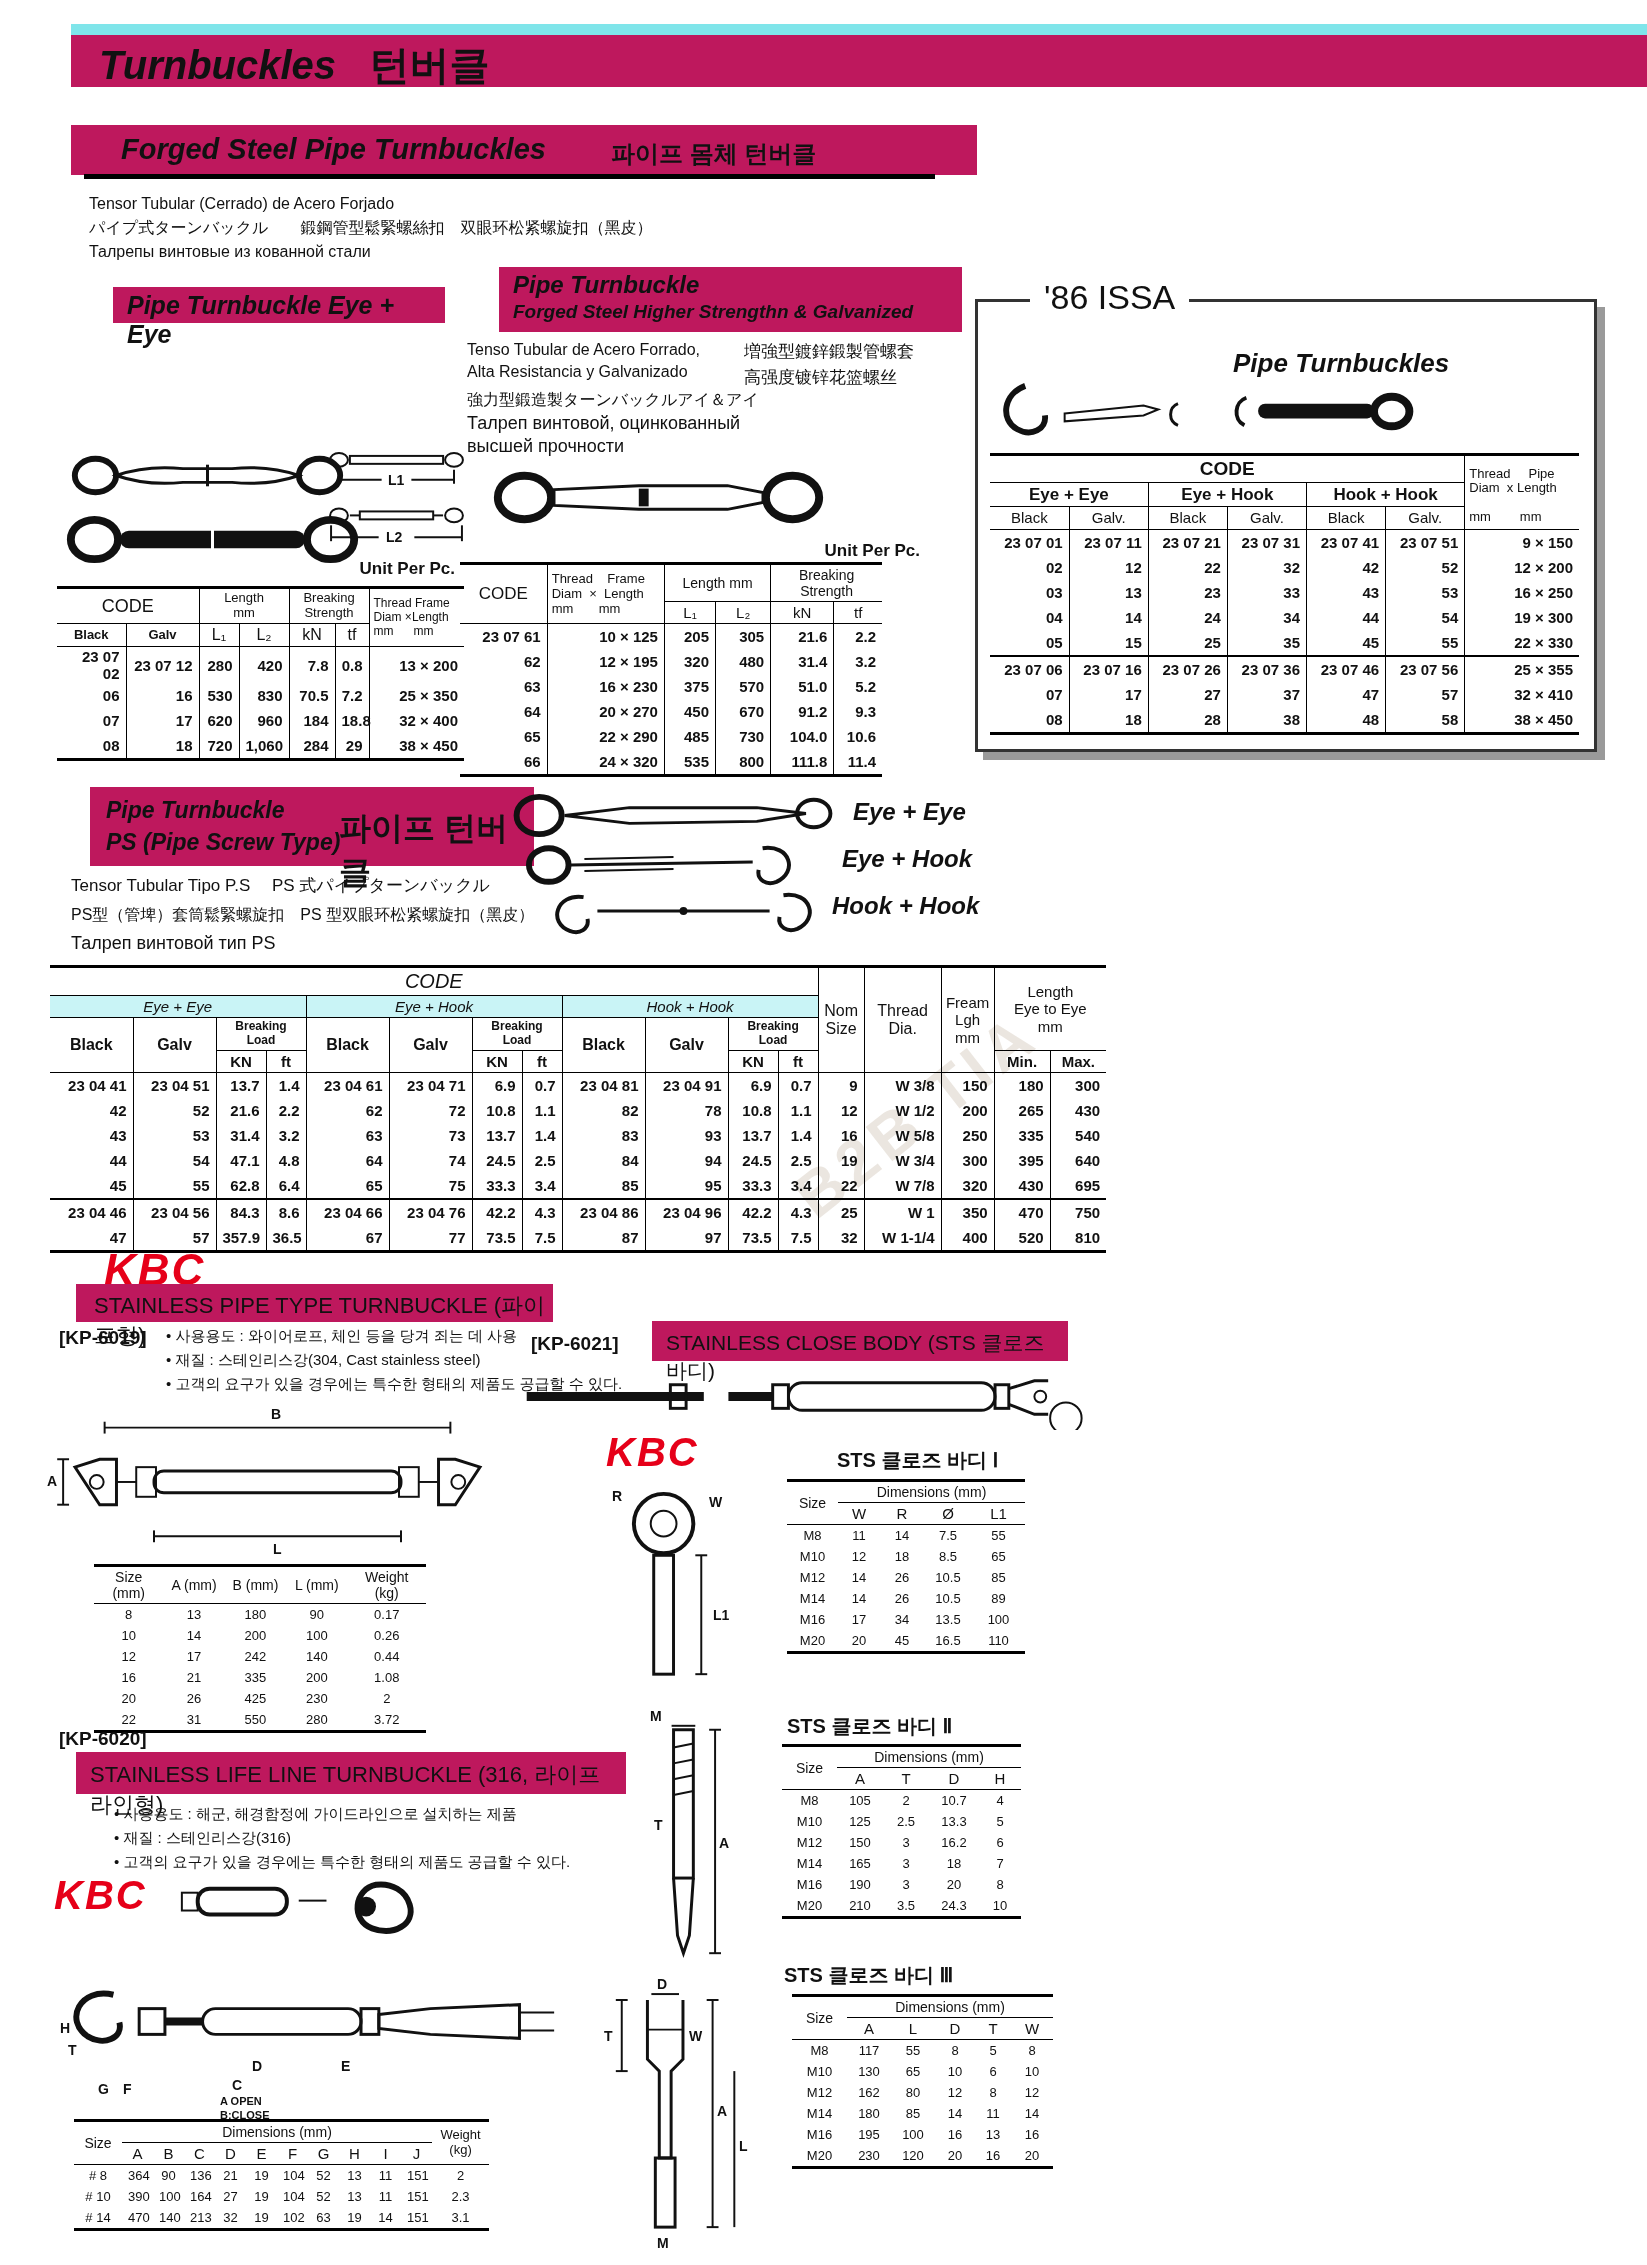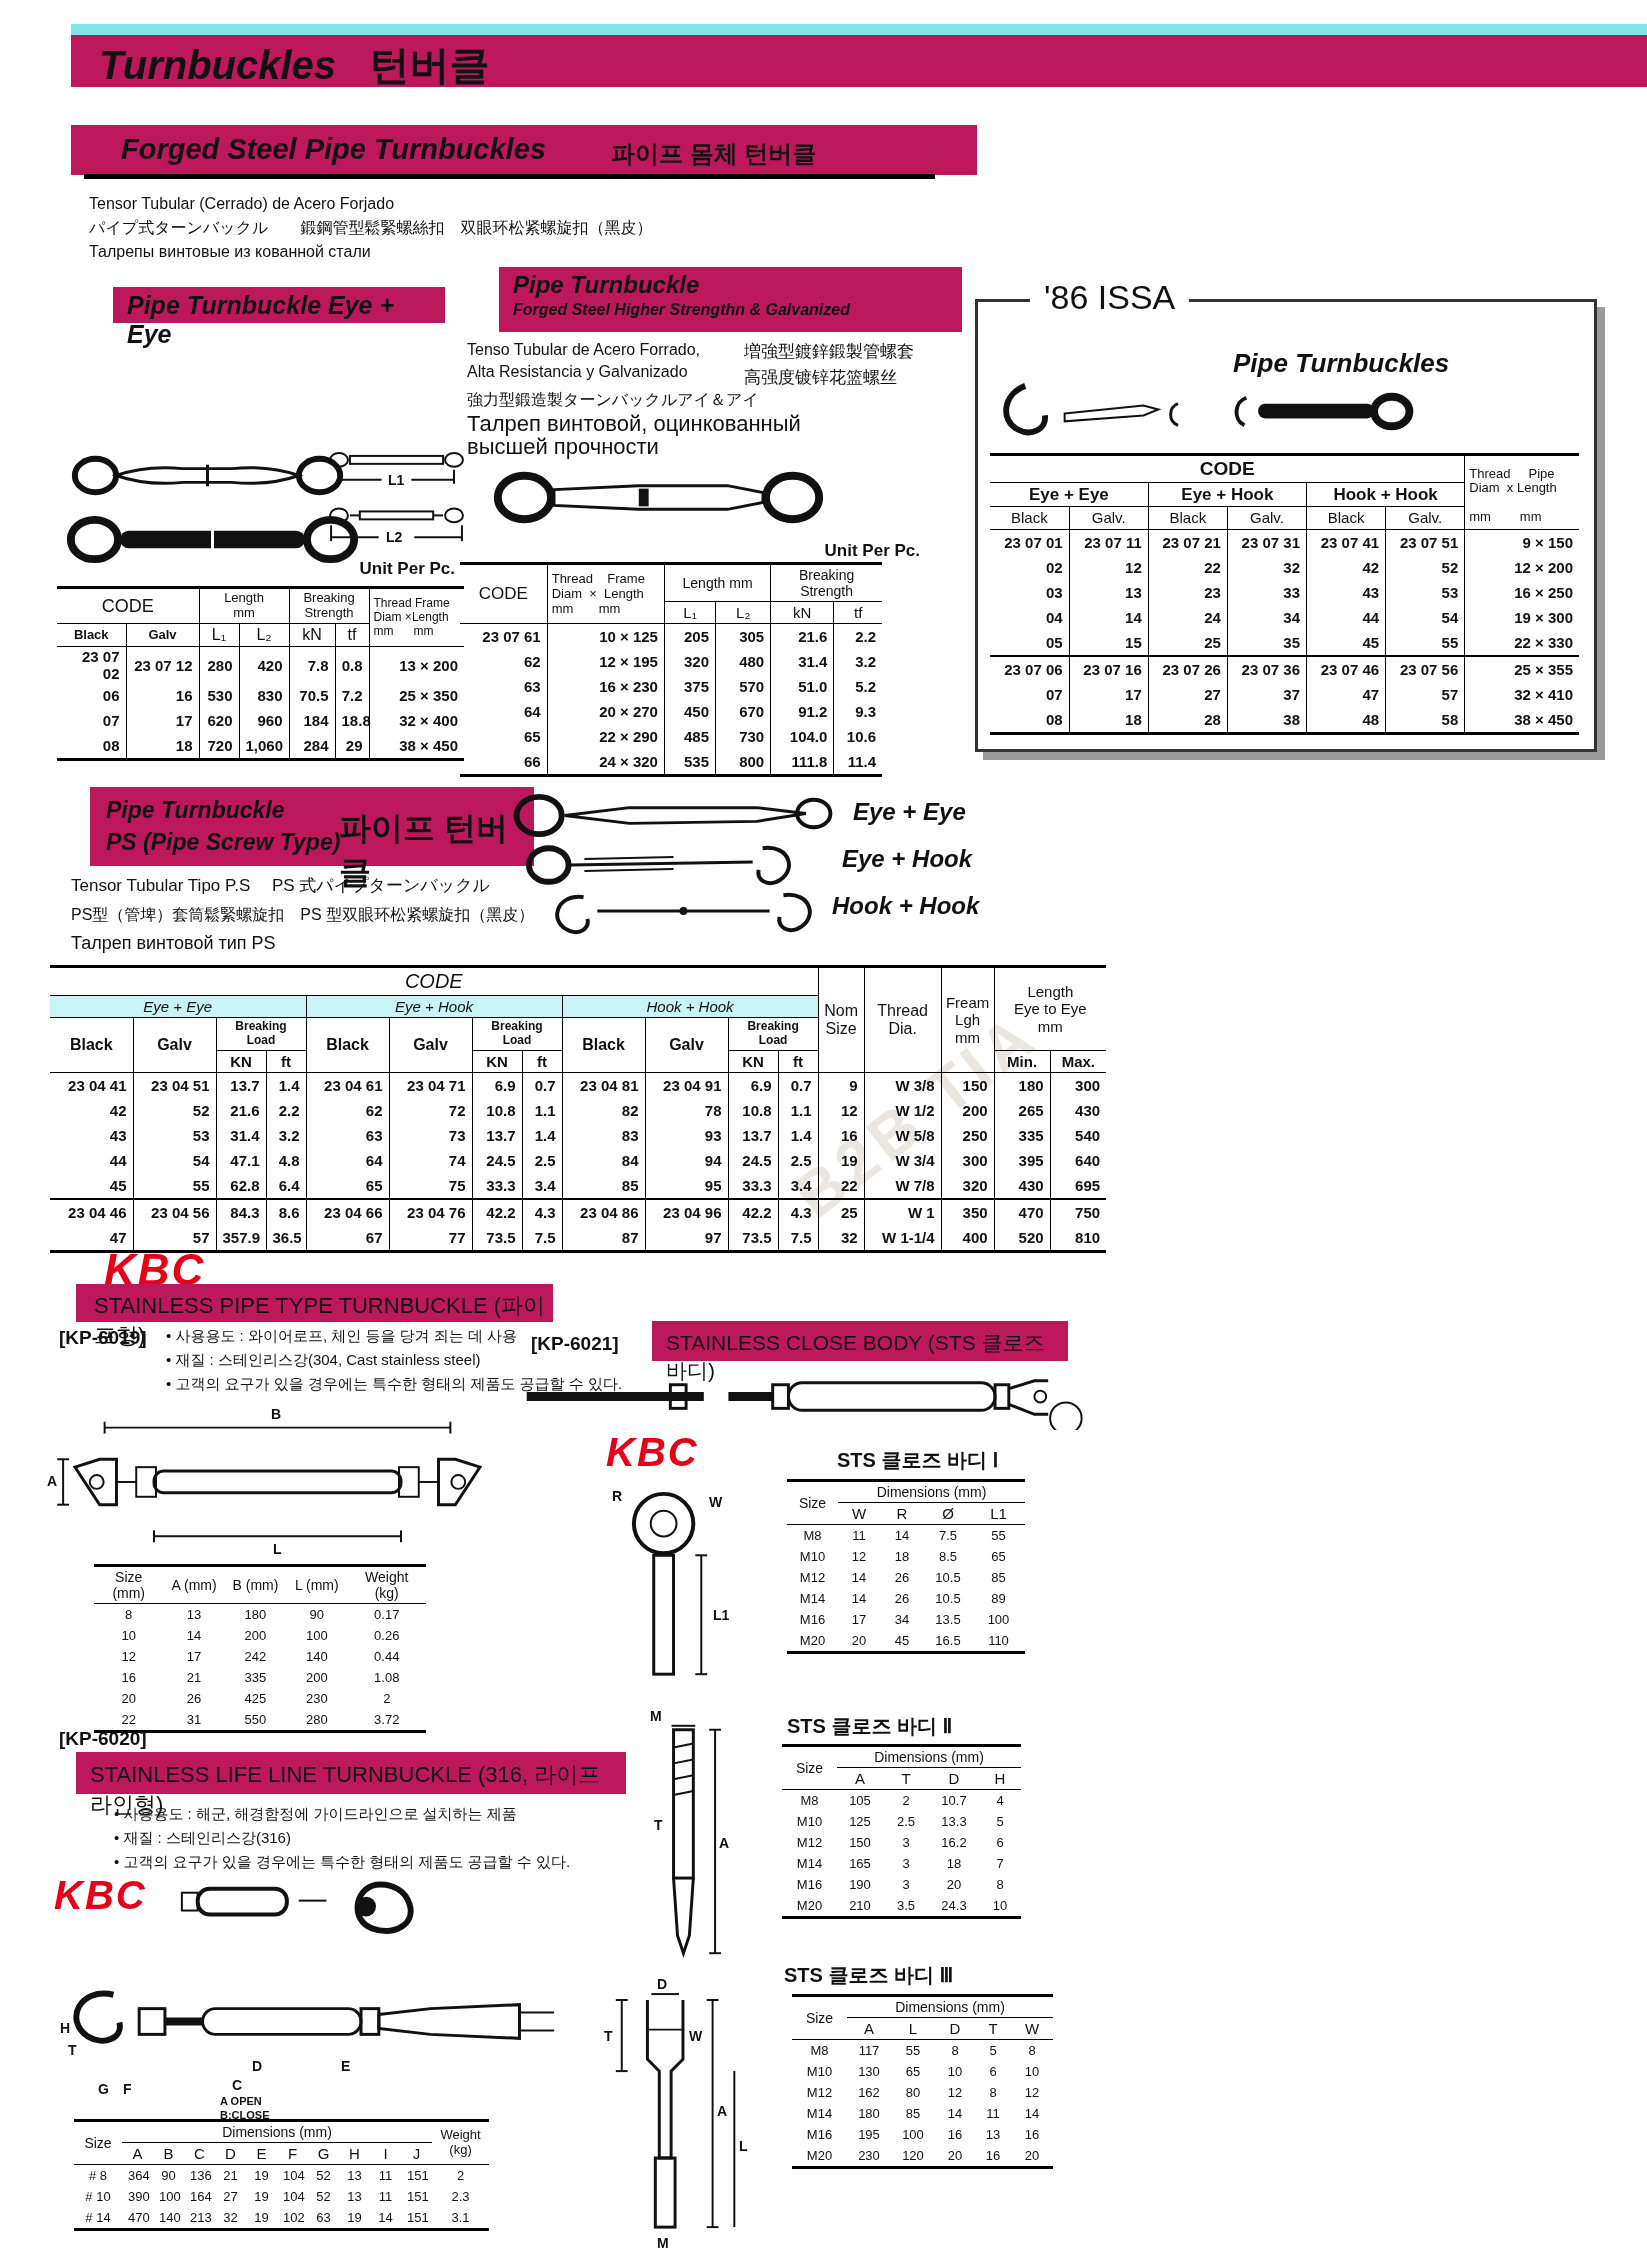--- a/index.html
+++ b/index.html
@@ -164,32 +164,32 @@
           <td>1,060</td>
           <td>284</td>
           <td>29</td>
           <td>38 × 450</td>
         </tr>
       </tbody>
   </table>
 
   <div class="abs band" style="left:463px;top:267px;width:463px;height:65px;">
     <span class="abs it" style="left:14px;top:4px;font-size:24px;">Pipe Turnbuckle</span>
-    <span class="abs it" style="left:14px;top:34px;font-size:16px;">Forged Steel Higher Strengthn &amp; Galvanized</span>
+    <span class="abs it" style="left:14px;top:34px;font-size:19px;">Forged Steel Higher Strengthn &amp; Galvanized</span>
   </div>
   <div class="abs lang" style="left:467px;top:339px;line-height:22px;">
     <div>Tenso Tubular de Acero Forrado,</div>
     <div>Alta Resistancia y Galvanizado</div>
   </div>
   <div class="abs lang" style="left:744px;top:339px;line-height:26px;font-size:17px;">
     <div>増強型鍍鋅鍛製管螺套</div>
     <div>高强度镀锌花篮螺丝</div>
   </div>
   <div class="abs lang" style="left:467px;top:388px;">強力型鍛造製ターンバックルアイ＆アイ</div>
-  <div class="abs lang" style="left:467px;top:412px;font-size:22px;line-height:23px;">
+  <div class="abs lang" style="left:467px;top:412px;font-size:18px;line-height:23px;">
     <div>Талреп винтовой, оцинкованный</div>
     <div>высшей прочности</div>
   </div>
   <svg class="abs" style="left:490px;top:463px;" width="337" height="69" viewBox="0 0 340 70">
     <ellipse cx="34" cy="35" rx="27" ry="22" class="ln w8"></ellipse>
     <ellipse cx="306" cy="35" rx="27" ry="22" class="ln w8"></ellipse>
     <path d="M64 27 L150 23 L240 23 L276 30 L276 40 L240 47 L150 47 L64 43 Z" class="ln w3"></path>
     <rect x="150" y="26" width="10" height="18" fill="#111"></rect>
   </svg>
   <div class="abs unit" style="left:762px;top:541px;width:158px;">Unit Per Pc.</div>

